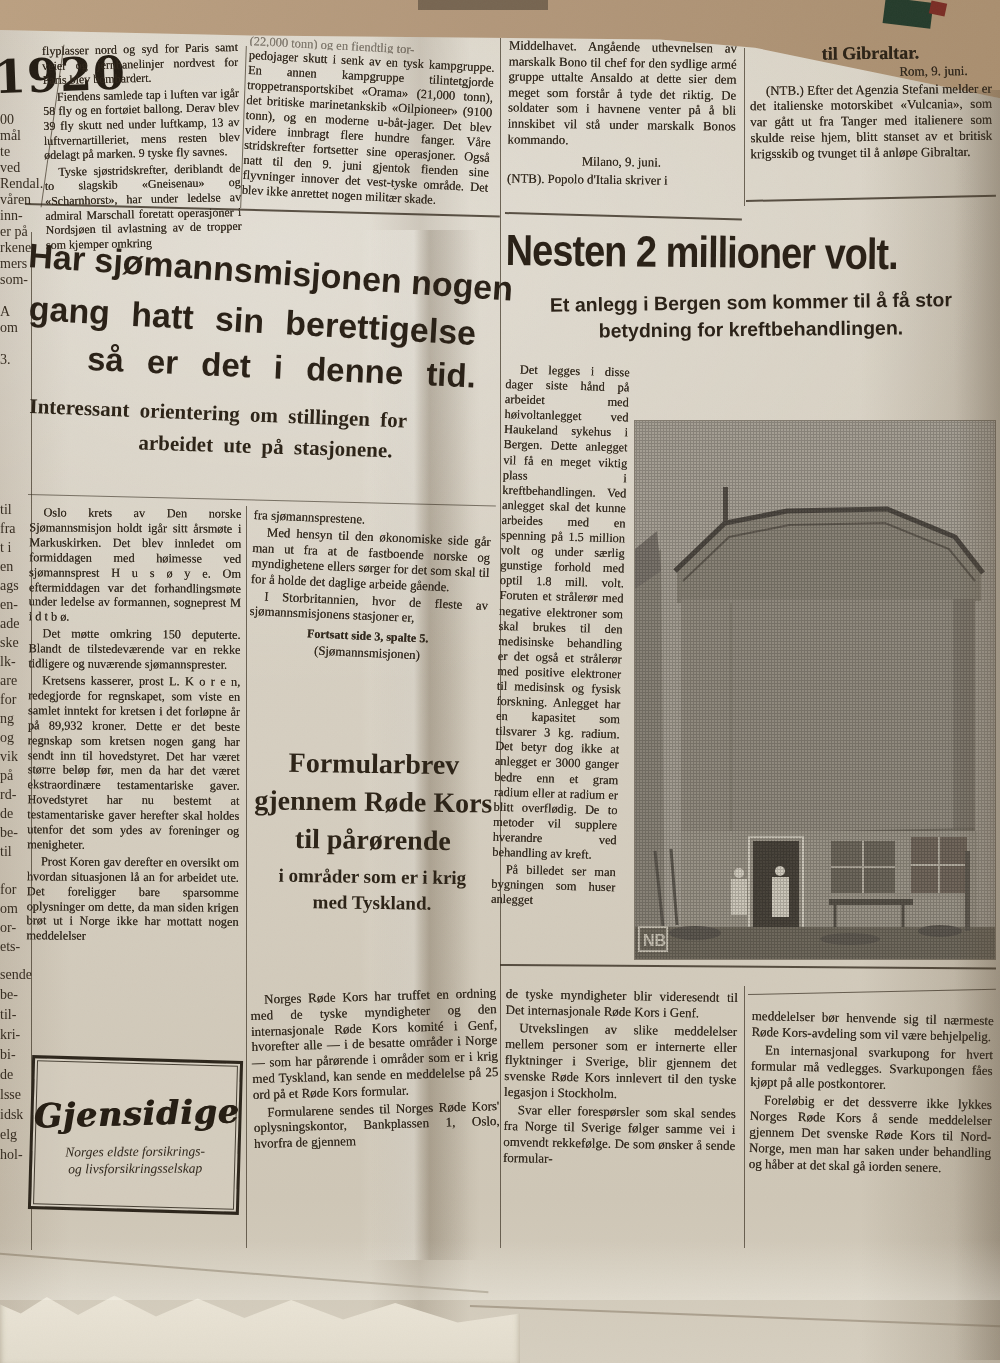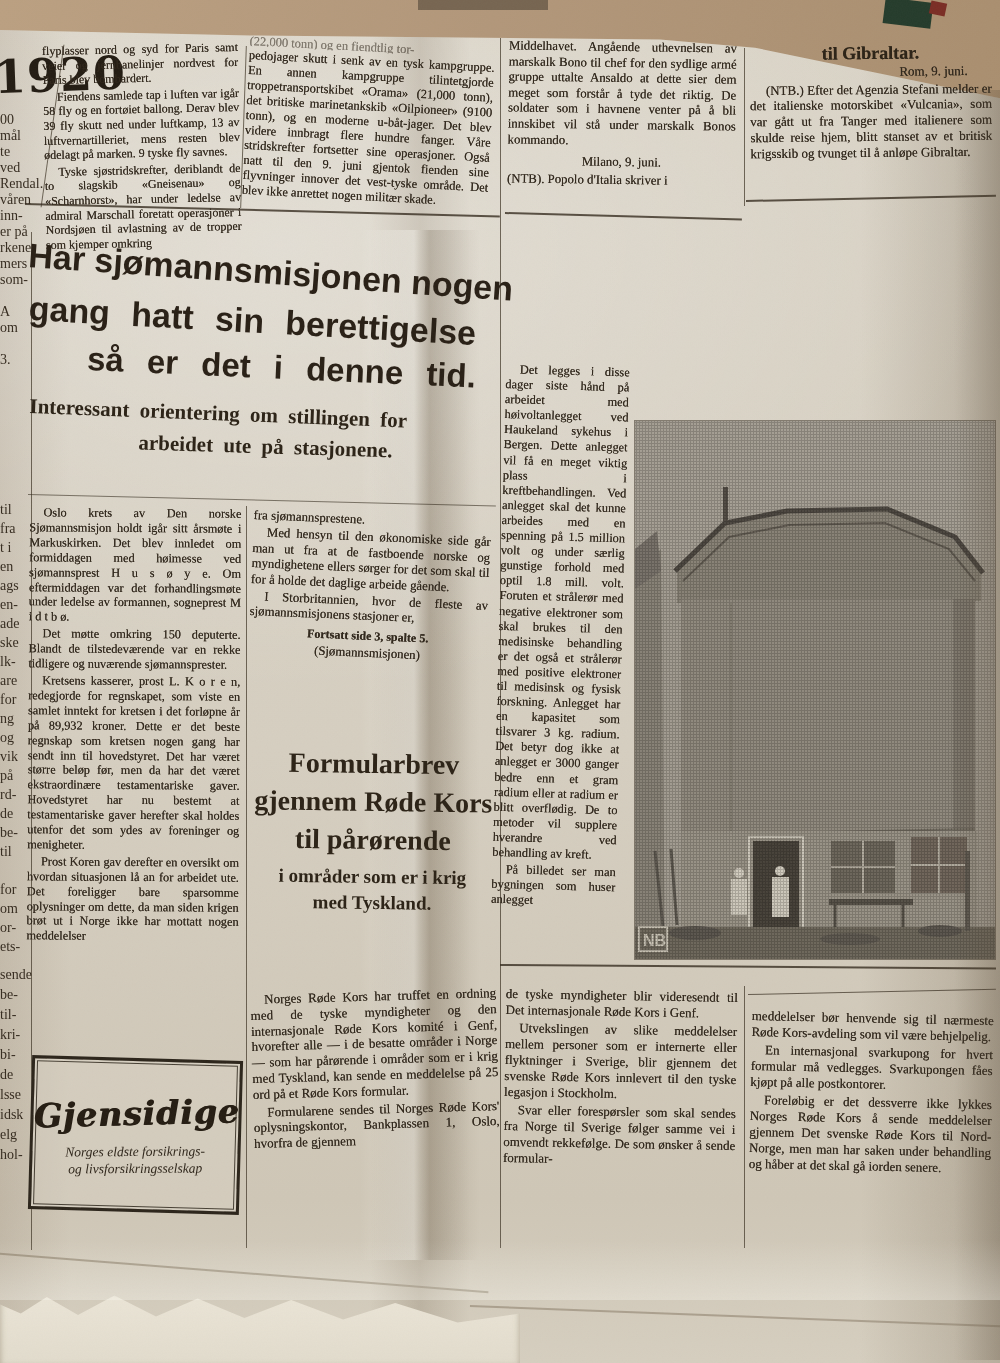--- a/index.html
+++ b/index.html
@@ -172,20 +172,25 @@
     <div class="serifbold center" style="font-size:28px;margin-top:6px;">til pårørende</div>
     <div class="serifbold center" style="font-size:19px;margin-top:10px;">i områder som er i krig</div>
     <div class="serifbold center" style="font-size:19px;margin-top:4px;">med Tyskland.</div>
   </div>
 
   <div class="col" style="left:250px;top:992px;width:246px;font-size:13px;line-height:15.8px;transform:rotate(-1.6deg);transform-origin:left top;">
     <p>Norges Røde Kors har truffet en ordning med de tyske myndigheter og den internasjonale Røde Kors komité i Genf, hvorefter alle — i de besatte områder i Norge — som har pårørende i områder som er i krig med Tyskland, kan sende en meddelelse på 25 ord på et Røde Kors formular.</p>
     <p>Formularene sendes til Norges Røde Kors' oplysningskontor, Bankplassen 1, Oslo, hvorfra de gjennem</p>
   </div>
 
+  <div style="position:absolute;left:506px;top:226px;width:490px;">
+    <div class="sans" style="font-size:38px;letter-spacing:-1px;transform:rotate(.6deg) scaleY(1.15);transform-origin:left top;white-space:nowrap;">Nesten 2 millioner volt.</div>
+    <div class="sans center" style="font-size:19.5px;margin-top:22px;transform:rotate(-.8deg);">Et anlegg i Bergen som kommer til å få stor</div>
+    <div class="sans center" style="font-size:19.5px;margin-top:4px;transform:rotate(-.6deg);">betydning for kreftbehandlingen.</div>
+  </div>
 
   <div class="col" style="left:506px;top:362px;width:124px;font-size:12.4px;line-height:15.1px;transform:rotate(1.6deg);transform-origin:left top;max-height:600px;overflow:hidden;">
     <p>Det legges i disse dager siste hånd på arbeidet med høivoltanlegget ved Haukeland sykehus i Bergen. Dette anlegget vil få en meget viktig plass i kreftbehandlingen. Ved anlegget skal det kunne arbeides med en spenning på 1.5 million volt og under særlig gunstige forhold med optil 1.8 mill. volt. Foruten et strålerør med negative elektroner som skal brukes til den medisinske behandling er det også et strålerør med positive elektroner til medisinsk og fysisk forskning. Anlegget har en kapasitet som tilsvarer 3 kg. radium. Det betyr dog ikke at anlegget er 3000 ganger bedre enn et gram radium eller at radium er blitt overflødig. De to metoder vil supplere hverandre ved behandling av kreft.</p>
     <p>På billedet ser man bygningen som huser anlegget</p>
   </div>
 
   <div id="photo">
     <svg width="360" height="538" viewBox="0 0 360 538">
       <defs>
         <filter id="noise">

